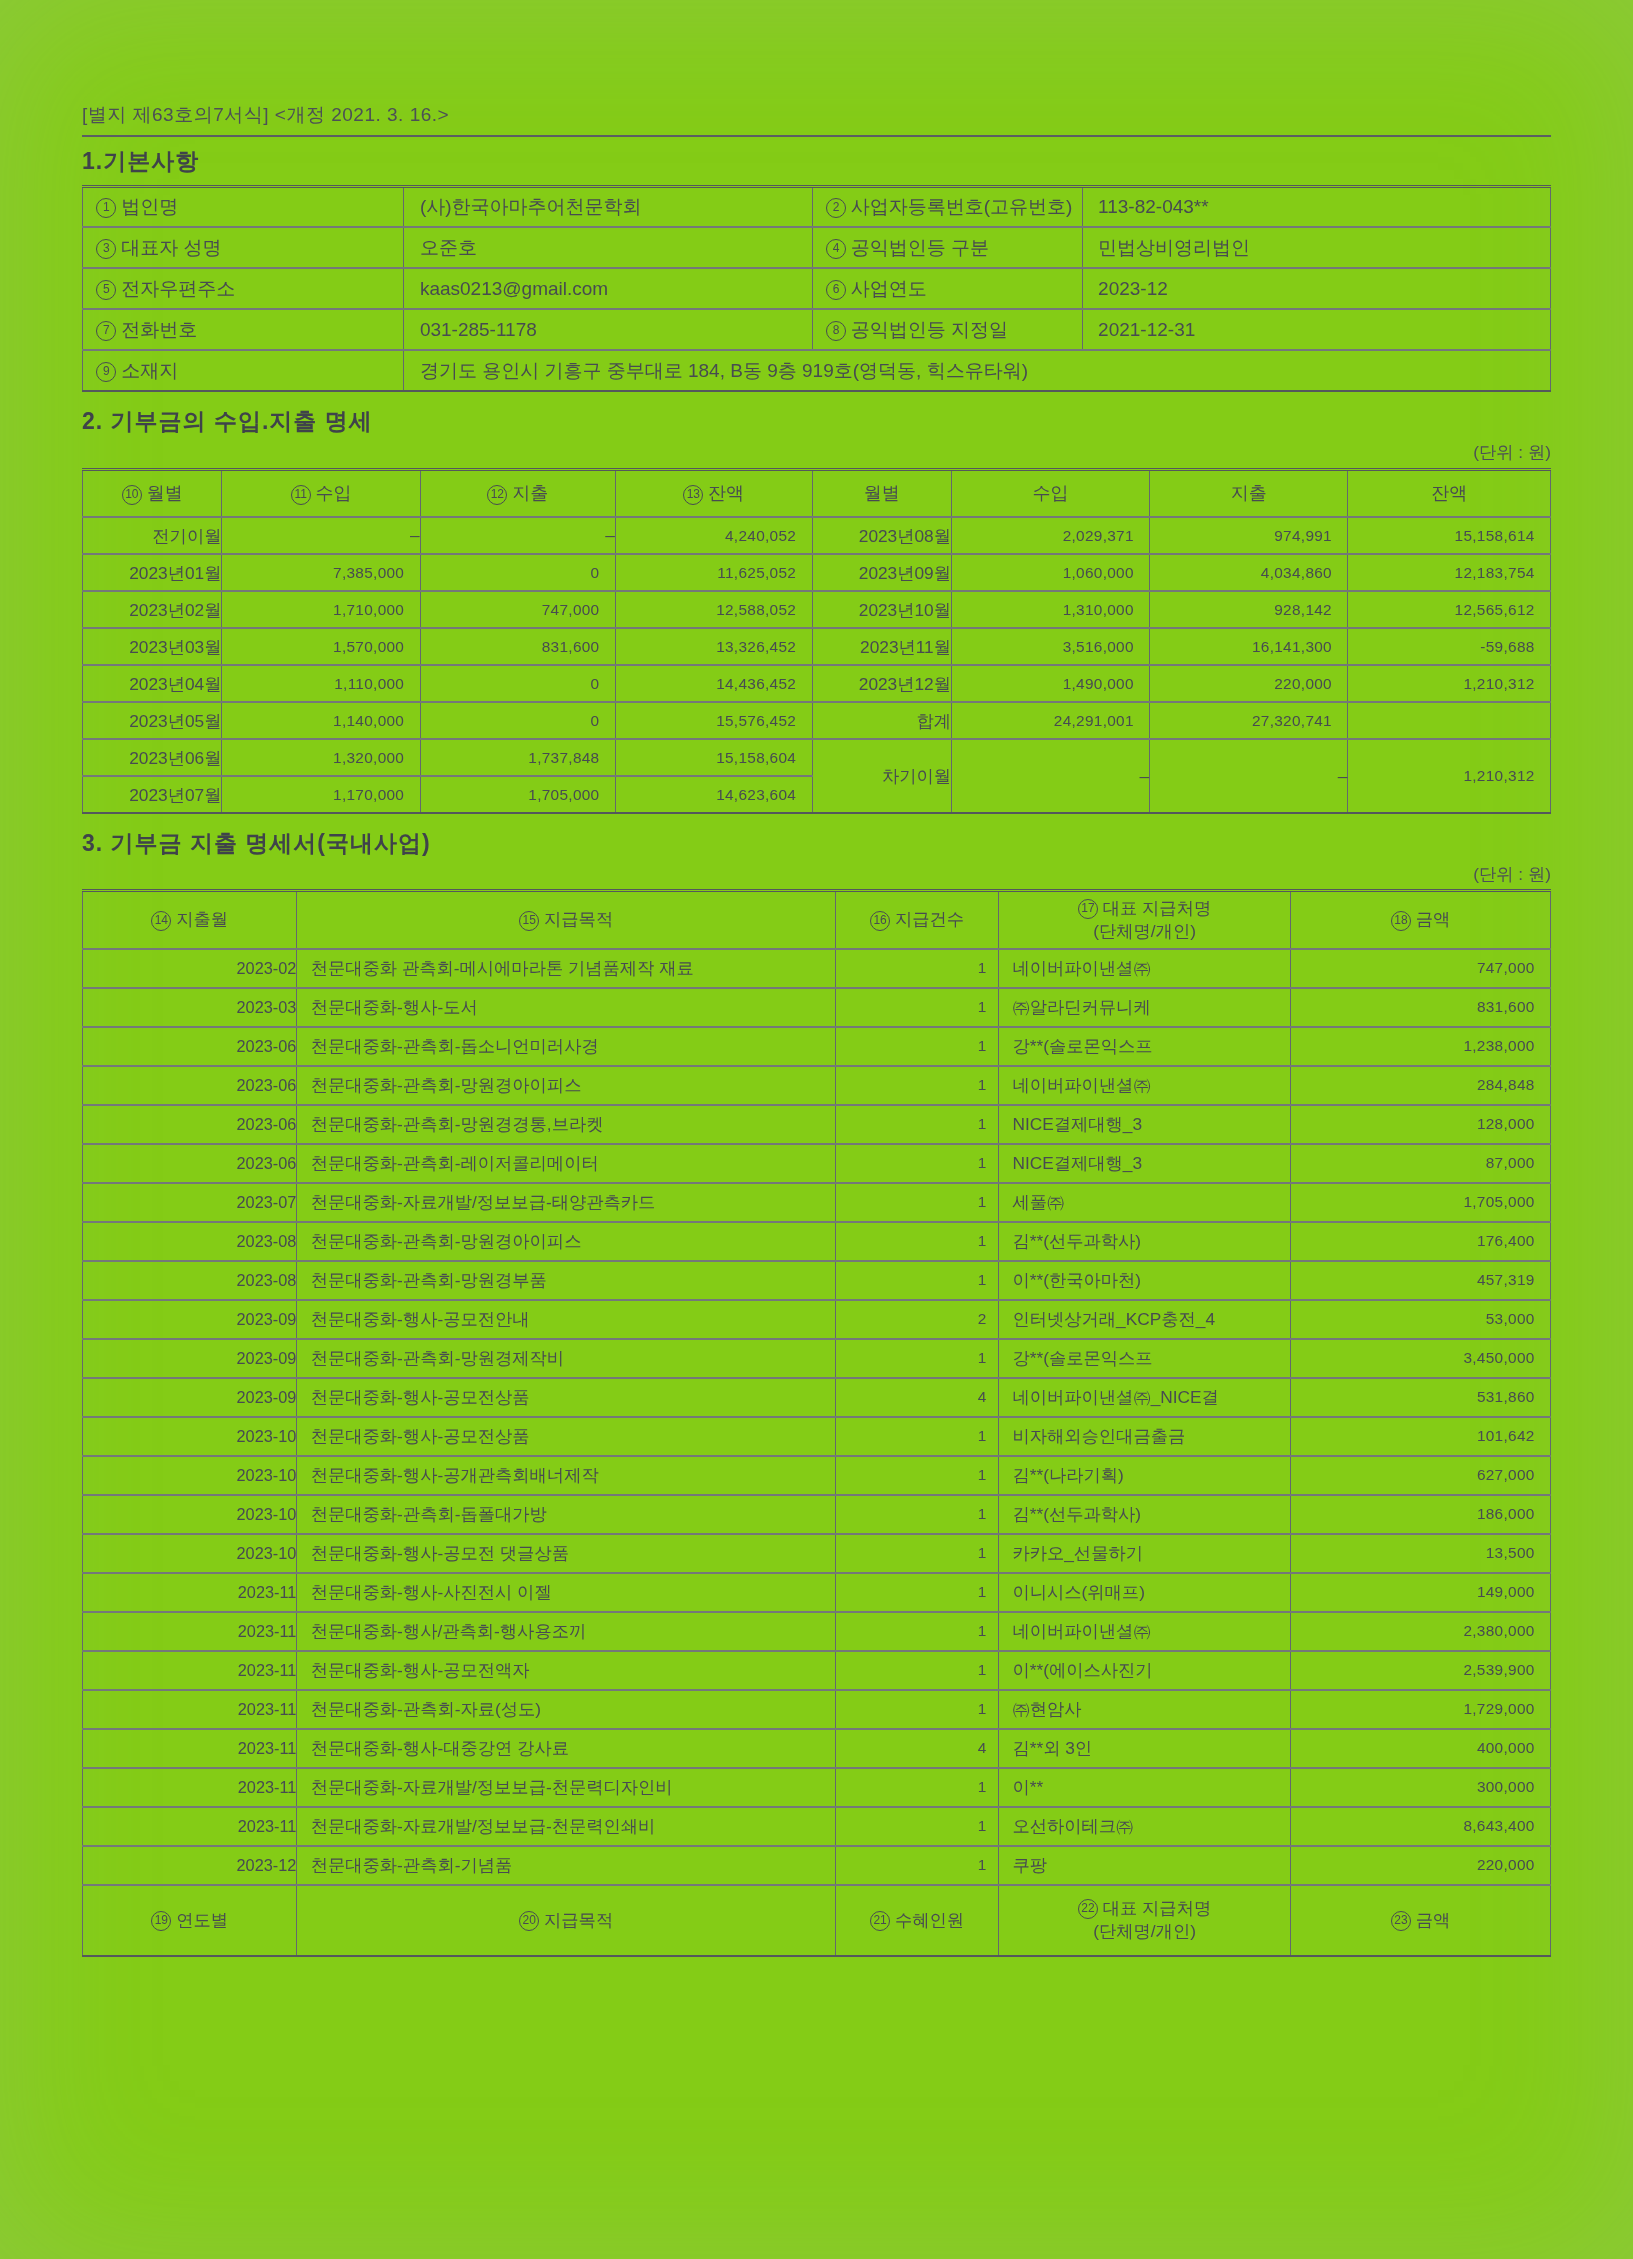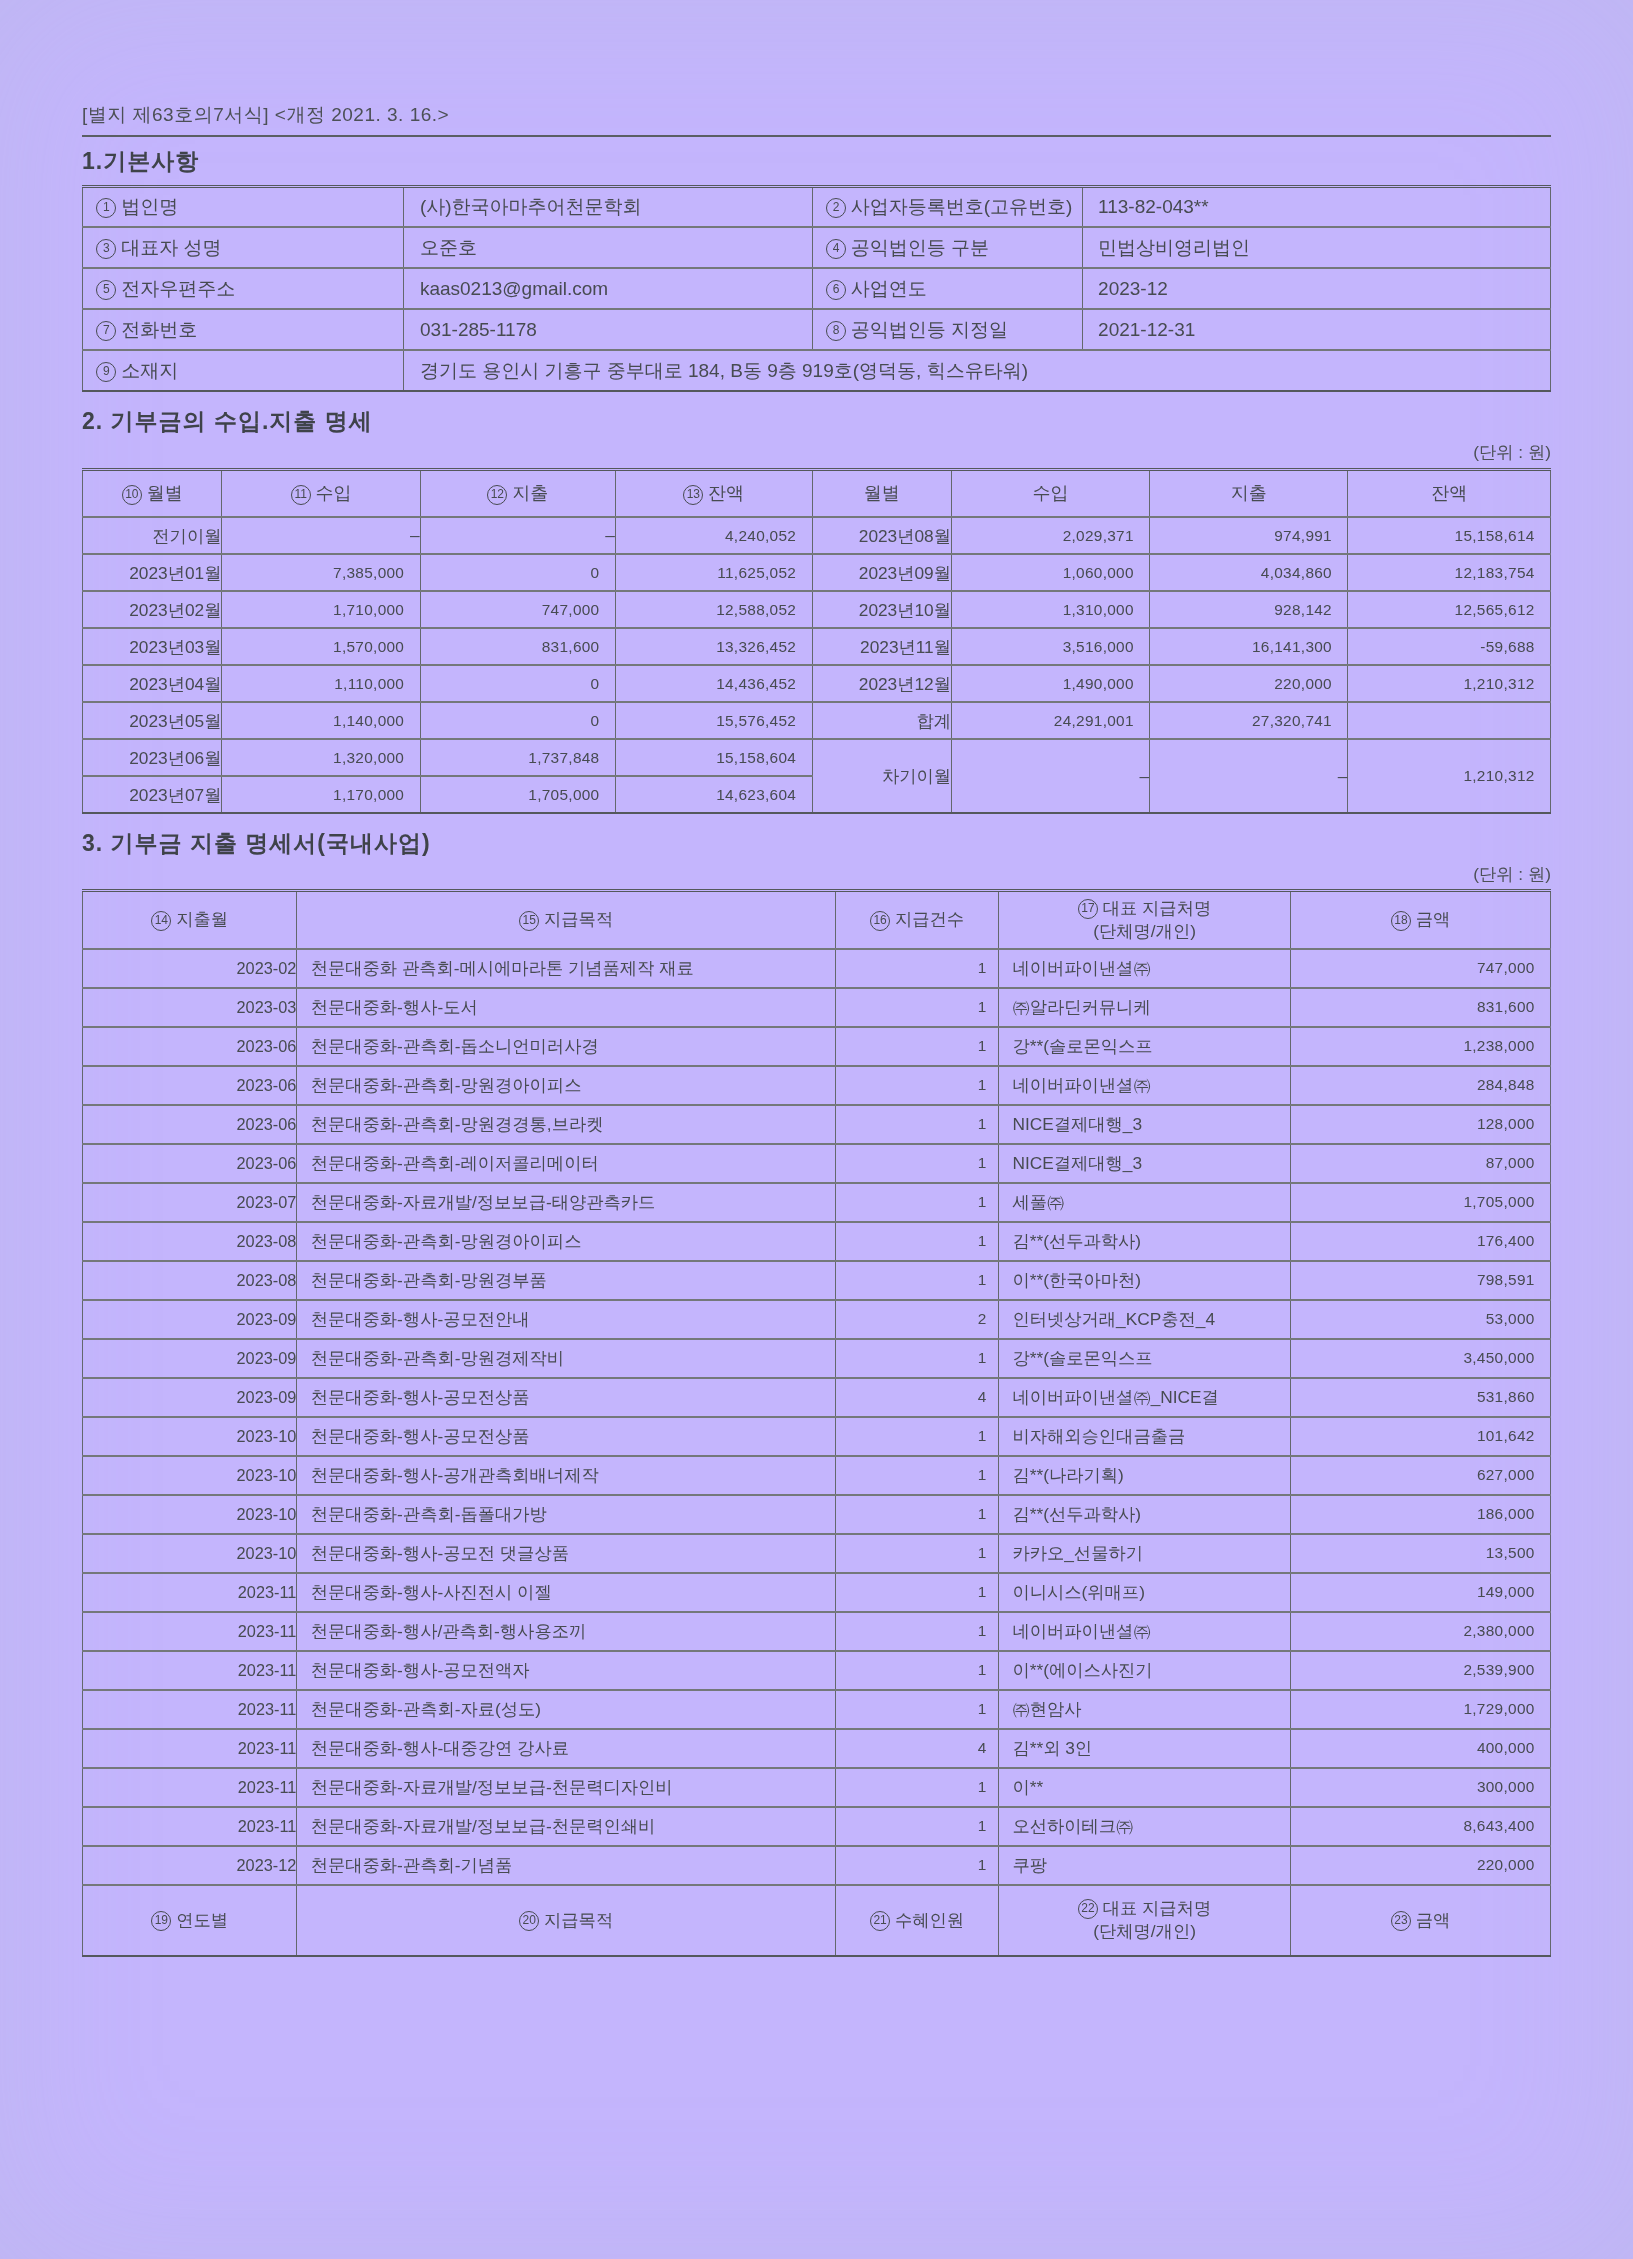--- a/index.html
+++ b/index.html
@@ -1,18 +1,18 @@
 <!DOCTYPE html>
 <html lang="ko"><head>
 <meta charset="utf-8">
 <style>
   * { margin:0; padding:0; box-sizing:border-box; }
   html,body { background:#d9dcde; }
   body { font-family:"Liberation Sans","DejaVu Sans",sans-serif; }
-  .page { position:relative; width:1633px; height:2260px; margin:0 auto; background:#c4b5fd;
+  .page { position:relative; width:1633px; height:2260px; margin:0 auto; background:#84cc16;
           color:#474b51; overflow:hidden; box-shadow: inset 0 0 163px rgba(175,190,200,0.22); }
   .content { padding:0 82px; }
 
   .form-ref { padding-top:102px; font-size:19px; letter-spacing:0.5px; color:#4c5056; }
   .doc-title { text-align:center; margin-top:19px; font-size:36px; font-weight:bold; letter-spacing:3.8px; color:#3d4147; }
   .side-label { text-align:right; margin-top:83px; font-size:18px; color:#4c5056; }
   .top-rule { margin-top:6.7px; border-top:2.9px solid #5a5e63; }
   .sec-heading { margin-top:9.6px; font-size:23px; font-weight:bold; letter-spacing:1px; color:#3f434a; }
   .sec-heading.mt { margin-top:13.4px; }
   .unit-label { text-align:right; font-size:17.3px; margin-top:3px; color:#4c5056; }
@@ -289,21 +289,21 @@
             <td class="num cnt">1</td>
             <td class="lft">김**(선두과학사)</td>
             <td class="num">176,400</td>
           </tr>
 
           <tr>
             <td class="ctr">2023-08</td>
             <td class="lft">천문대중화-관측회-망원경부품</td>
             <td class="num cnt">1</td>
             <td class="lft">이**(한국아마천)</td>
-            <td class="num">798,591</td>
+            <td class="num">457,319</td>
           </tr>
 
           <tr>
             <td class="ctr">2023-09</td>
             <td class="lft">천문대중화-행사-공모전안내</td>
             <td class="num cnt">2</td>
             <td class="lft">인터넷상거래_KCP충전_4</td>
             <td class="num">53,000</td>
           </tr>
 

